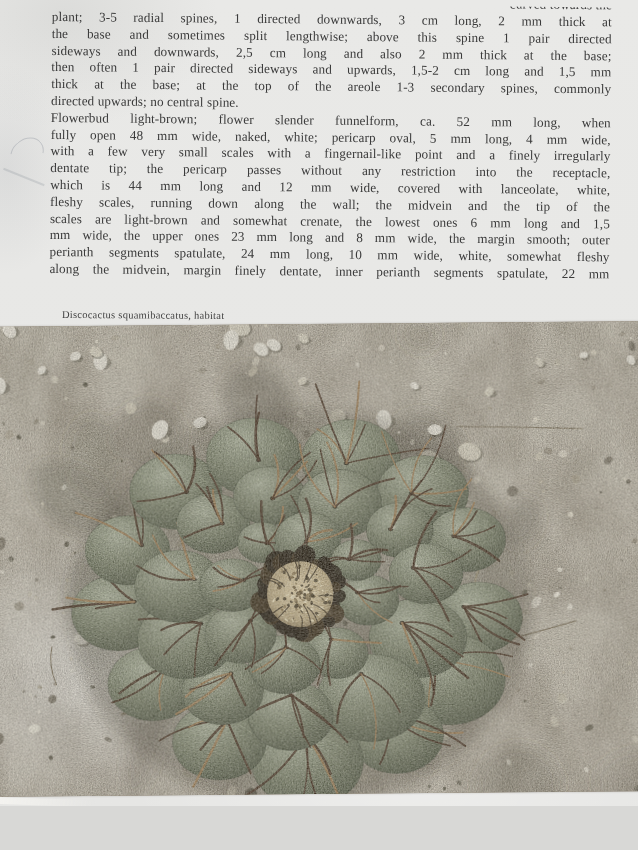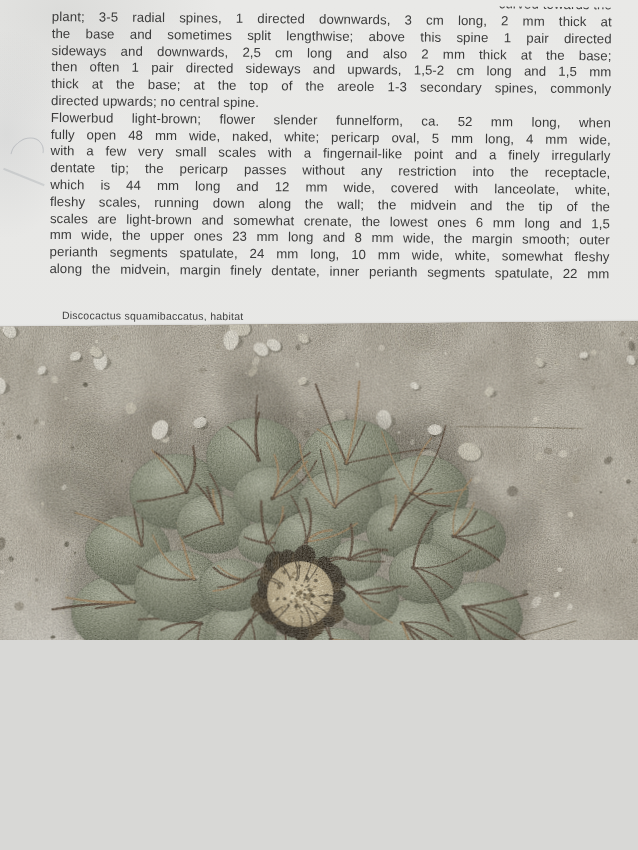--- a/index.html
+++ b/index.html
@@ -1,20 +1,20 @@
 <!DOCTYPE html>
 <html><head>
 <meta charset="utf-8">
 <style>
   html,body{margin:0;padding:0;background:#d8d8d6;}
   .page{
     position:relative;
-    width:638px;height:640px;
+    width:638px;height:806px;
     overflow:hidden;
-    font-family:Liberation Sans, sans-serif;
+    font-family:Liberation Serif, serif;
     background:
       radial-gradient(220px 160px at 10% 2%, rgba(148,150,148,.16), transparent 70%),
       radial-gradient(90px 140px at 1% 21%, rgba(138,142,150,.15), transparent 75%),
       radial-gradient(420px 260px at 65% 95%, rgba(255,255,255,.30), transparent 70%),
       linear-gradient(#e9e9e7, #e6e6e4);
   }
   .textblock{
     position:absolute;left:52px;top:2px;width:560px;
     color:#3b3b3b;
     font-size:13.2px;line-height:16.8px;letter-spacing:.1px;

